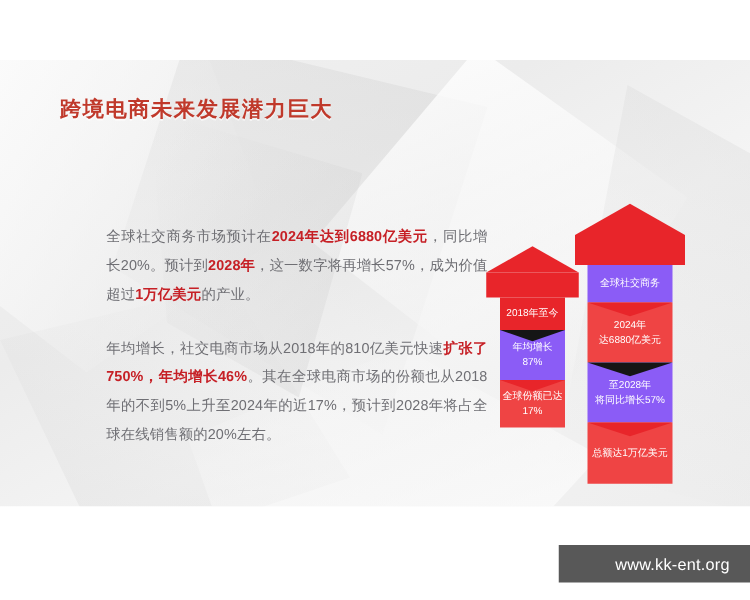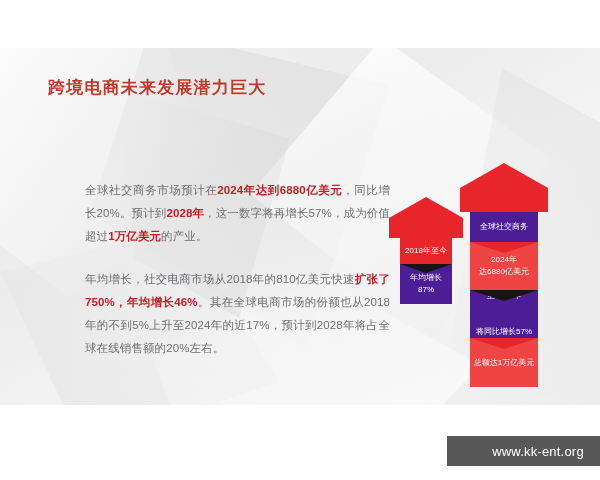--- a/index.html
+++ b/index.html
@@ -130,21 +130,21 @@
     position: relative;
     width: 100%;
     box-sizing: border-box;
     text-align: center;
     color: #ffffff;
     display: flex;
     flex-direction: column;
     align-items: center;
     justify-content: center;
   }
-  .seg.red  { background: #4c1d95; }
+  .seg.red  { background: #8b5cf6; }
   .seg.dark { background: #ef4444; }
   .seg .notch {
     position: absolute;
     left: 50%;
     top: 0;
     transform: translateX(-50%);
     width: 0; height: 0;
   }
   .seg .line { display: block; white-space: nowrap; }
 
@@ -246,37 +246,42 @@
     </div>
     <div class="body">
       <div class="seg s-head2 red" style="height:26px;">
         <span class="line">2018年至今</span>
       </div>
       <div class="seg red" style="height:40px;">
         <div class="notch"></div>
         <span class="line">年均增长</span>
         <span class="line">87%</span>
       </div>
+      <div class="seg dark" style="height:38px;">
+        <div class="notch"></div>
+        <span class="line">全球份额已达</span>
+        <span class="line">17%</span>
+      </div>
     </div>
   </div>
 
   <div class="arrow arrow-right">
     <div class="head">
       <div class="tip"></div>
     </div>
     <div class="body">
       <div class="seg red" style="height:30px;">
         <span class="line">全球社交商务</span>
       </div>
       <div class="seg dark" style="height:48px;">
         <div class="notch"></div>
         <span class="line">2024年</span>
         <span class="line">达6880亿美元</span>
       </div>
-      <div class="seg red" style="height:48px;justify-content:space-between;">
+      <div class="seg red" style="height:48px;">
         <div class="notch"></div>
         <span class="line">至2028年</span>
         <span class="line">将同比增长57%</span>
       </div>
       <div class="seg dark" style="height:49px;">
         <div class="notch"></div>
         <span class="line">总额达1万亿美元</span>
       </div>
     </div>
   </div>

